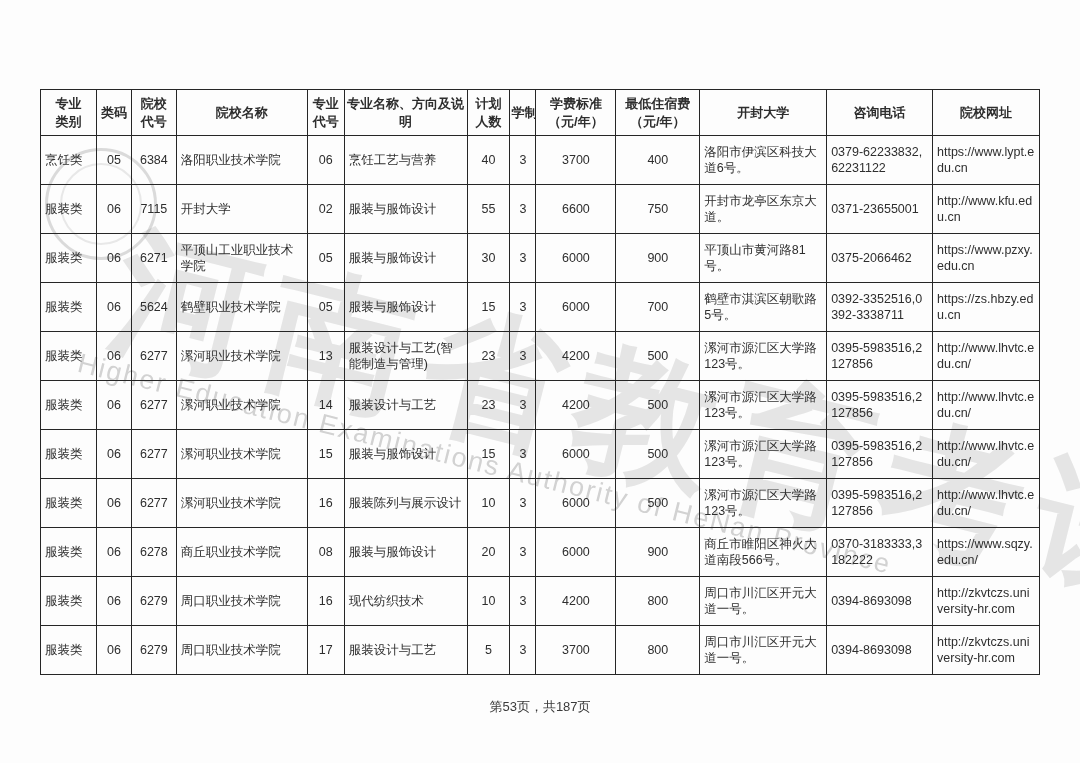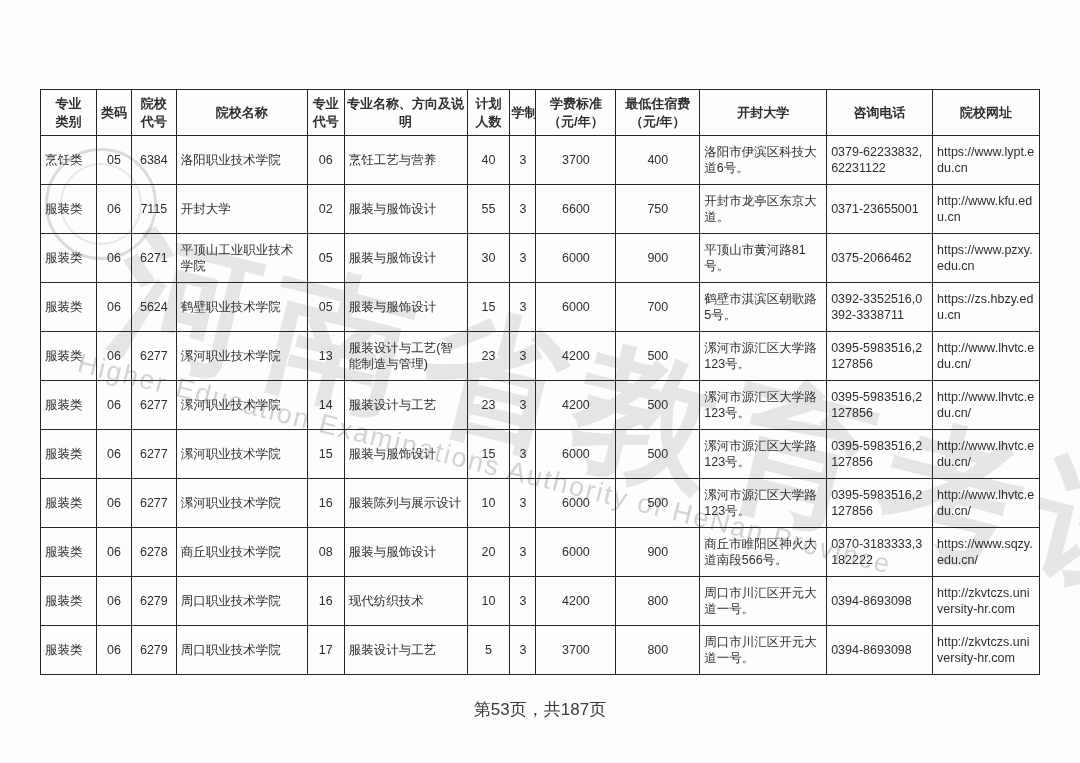--- a/index.html
+++ b/index.html
@@ -90,21 +90,21 @@
   }
   td.al-center { text-align: center; }
   td.al-left   { text-align: left; }
 
   
   .footer {
     position: absolute;
     left: 0; top: 698px;
     width: 100%;
     text-align: center;
-    font-size: 17px;
+    font-size: 13px;
     color: #3a3a3a;
     z-index: 1;
   }
 </style>
 </head>
 <body>
 
 <div class="page">
 
   <div class="watermark-layer">

